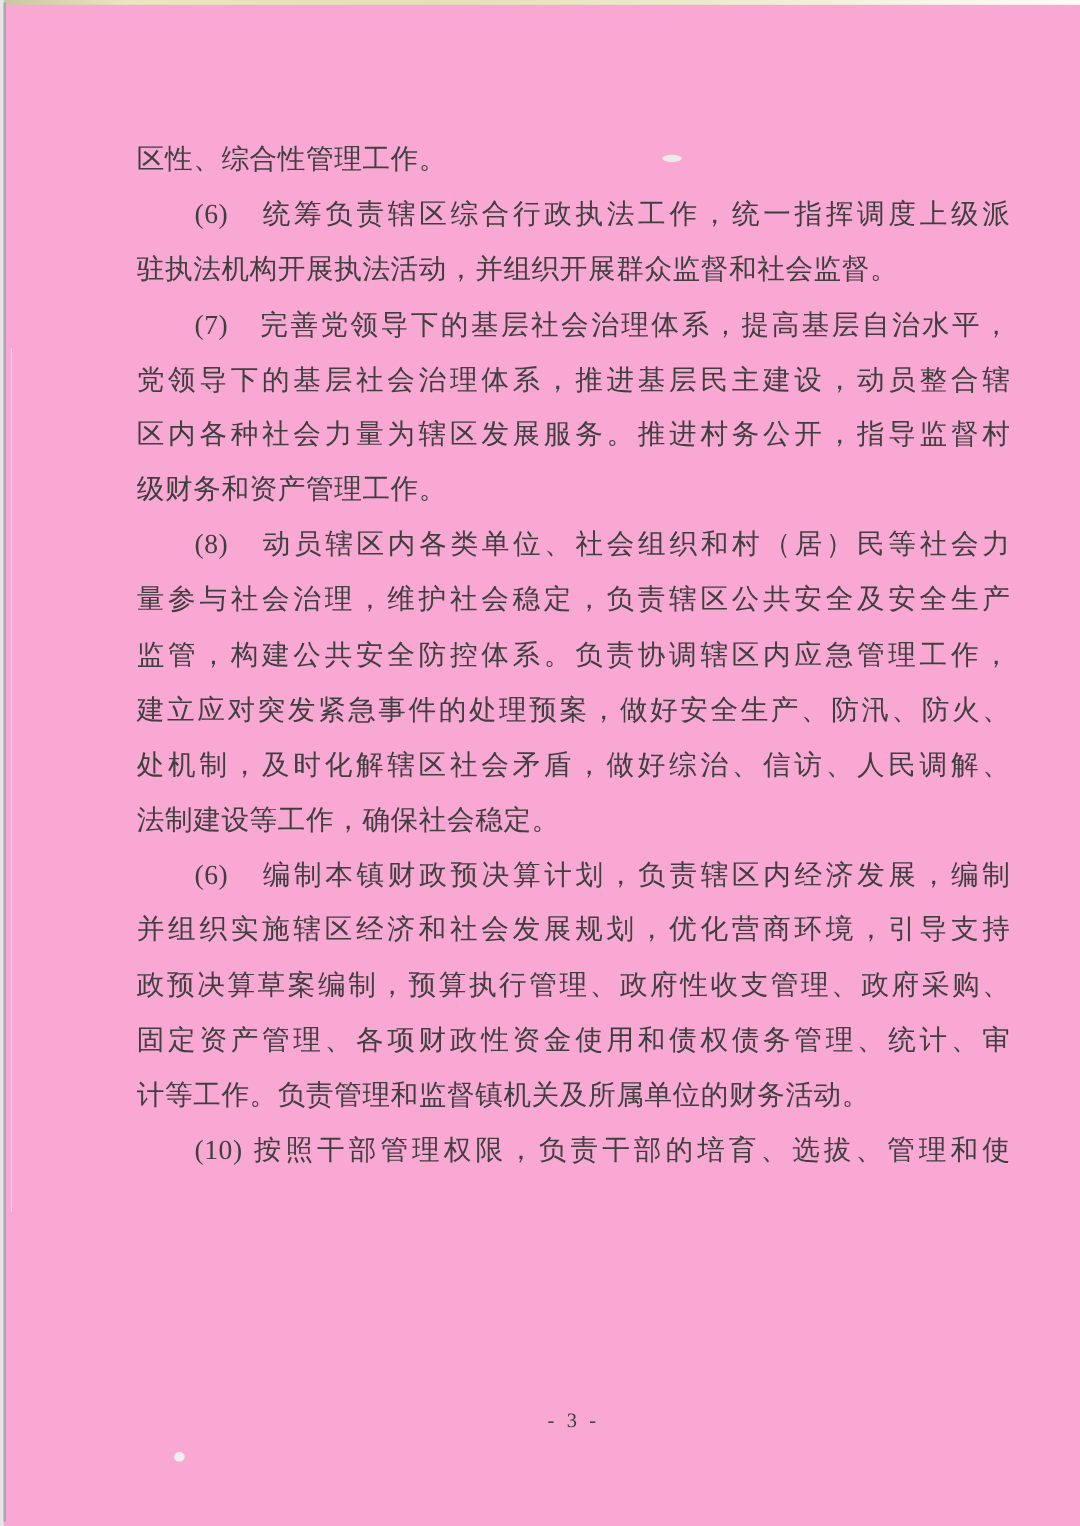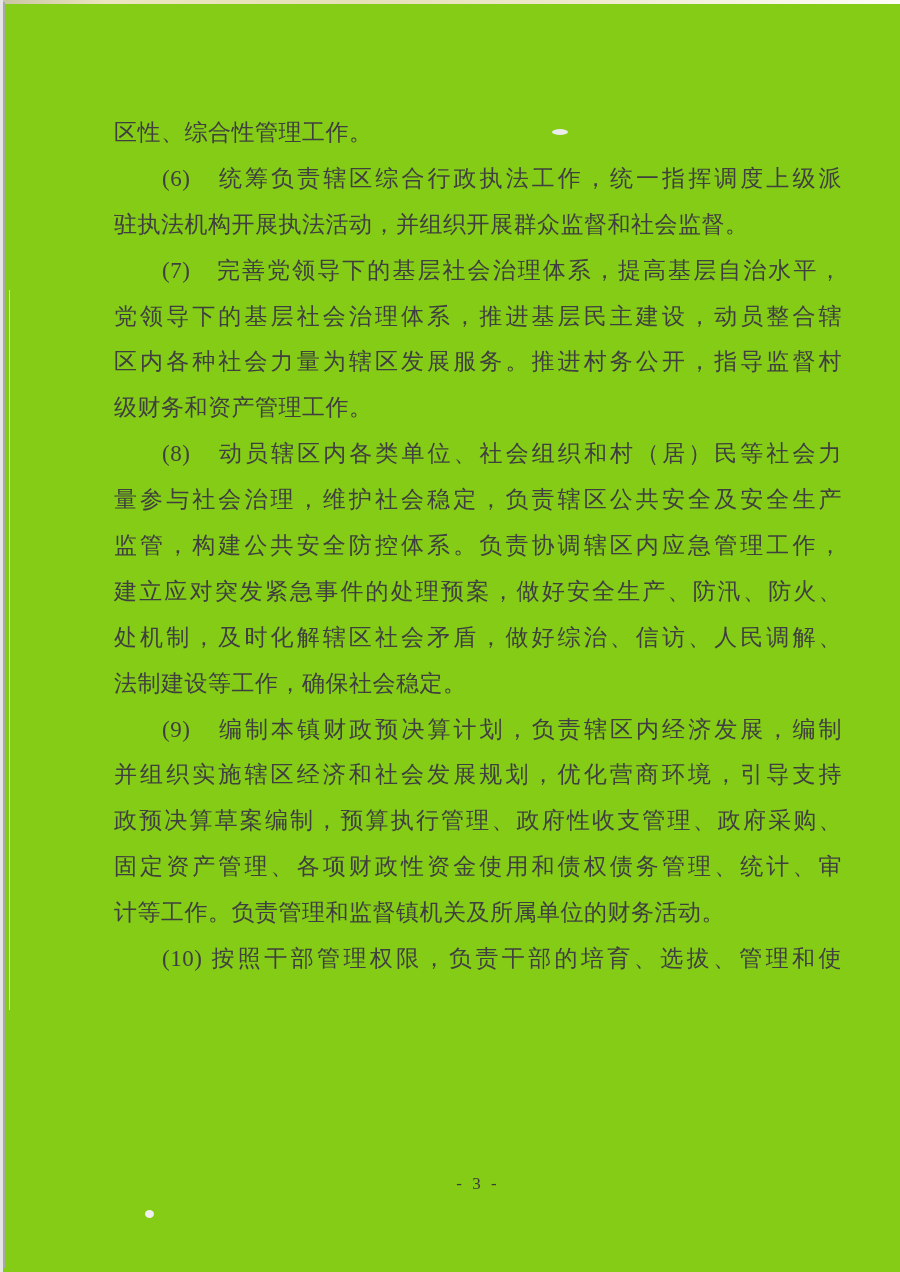--- a/index.html
+++ b/index.html
@@ -4,21 +4,21 @@
 <style>
   html, body {
     margin: 0;
     padding: 0;
     background: #ffffff;
   }
   .page {
     position: relative;
     width: 900px;
     height: 1272px;
-    background: #84cc16;
+    background: #f9a8d4;
     overflow: hidden;
     font-family: "Liberation Serif", "DejaVu Serif", serif;
     color: #3f3f3f;
   }
   
   .edge-top {
     position: absolute; top: 0; left: 0; width: 100%; height: 4px;
     background: linear-gradient(90deg,
       #c9c4a2 0%, #ece6c0 12%, #e6e0b8 40%, #eee9cd 65%, #f8f6ea 88%, #fdfcf6 100%);
   }
@@ -98,21 +98,21 @@
     <p class="line fill indent">(7)　完善党领导下的基层社会治理体系，提高基层自治水平，</p>
     <p class="line fill">党领导下的基层社会治理体系，推进基层民主建设，动员整合辖</p>
     <p class="line fill">区内各种社会力量为辖区发展服务。推进村务公开，指导监督村</p>
     <p class="line">级财务和资产管理工作。</p>
     <p class="line fill indent">(8)　动员辖区内各类单位、社会组织和村（居）民等社会力</p>
     <p class="line fill">量参与社会治理，维护社会稳定，负责辖区公共安全及安全生产</p>
     <p class="line fill">监管，构建公共安全防控体系。负责协调辖区内应急管理工作，</p>
     <p class="line fill">建立应对突发紧急事件的处理预案，做好安全生产、防汛、防火、</p>
     <p class="line fill">处机制，及时化解辖区社会矛盾，做好综治、信访、人民调解、</p>
     <p class="line">法制建设等工作，确保社会稳定。</p>
-    <p class="line fill indent">(9)　编制本镇财政预决算计划，负责辖区内经济发展，编制</p>
+    <p class="line fill indent">(6)　编制本镇财政预决算计划，负责辖区内经济发展，编制</p>
     <p class="line fill">并组织实施辖区经济和社会发展规划，优化营商环境，引导支持</p>
     <p class="line fill">政预决算草案编制，预算执行管理、政府性收支管理、政府采购、</p>
     <p class="line fill">固定资产管理、各项财政性资金使用和债权债务管理、统计、审</p>
     <p class="line">计等工作。负责管理和监督镇机关及所属单位的财务活动。</p>
     <p class="line fill indent">(10) 按照干部管理权限，负责干部的培育、选拔、管理和使</p>
   </main>
 
   <div class="footer">- 3 -</div>
 
 </div>

